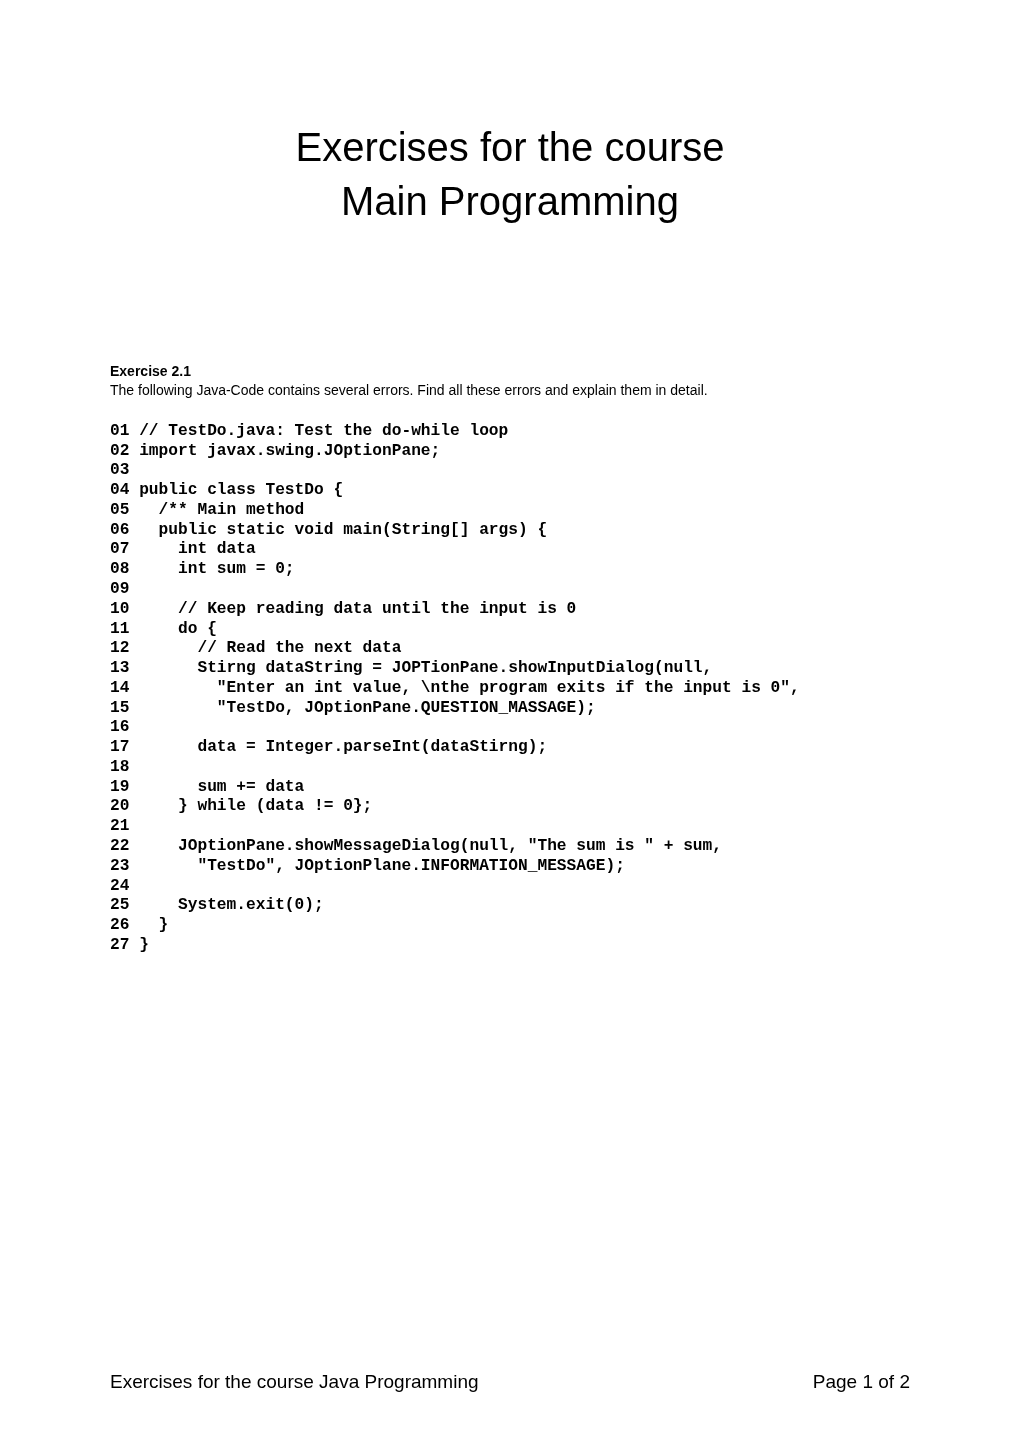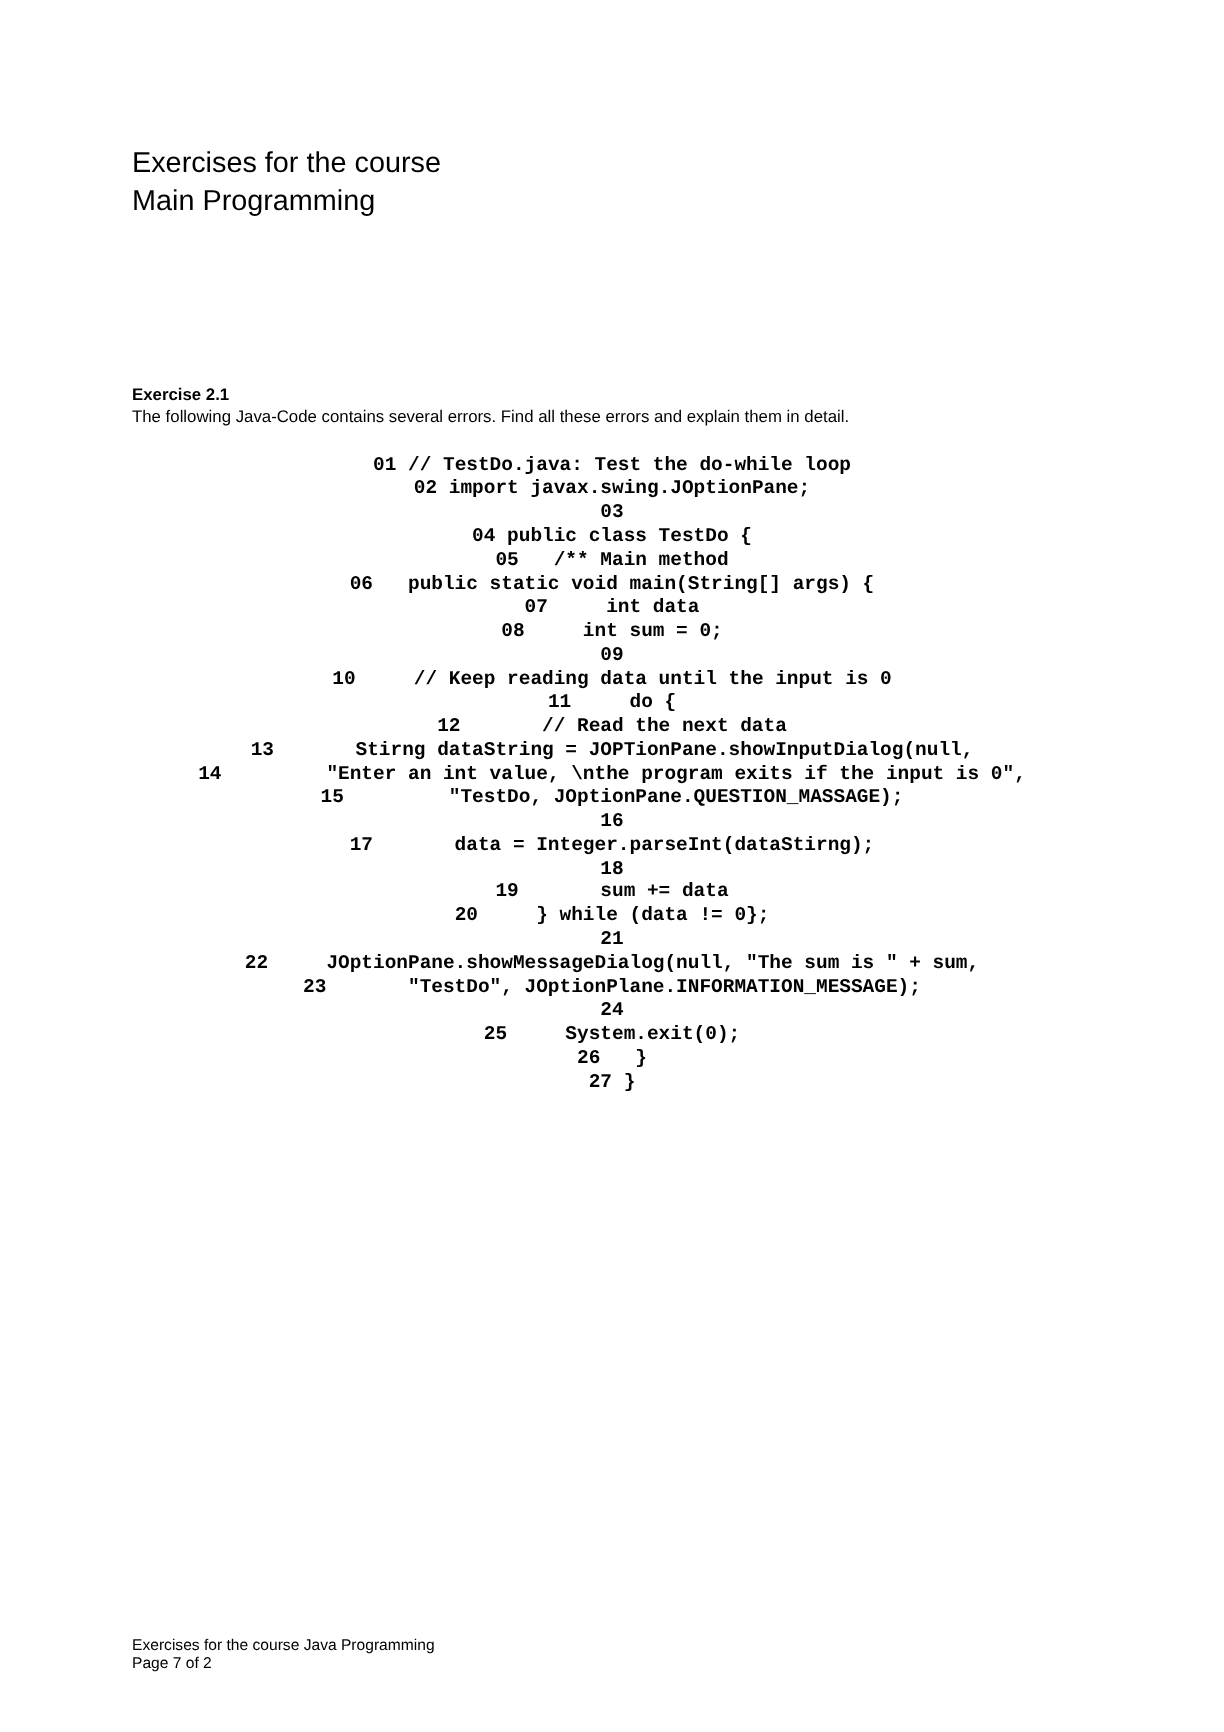--- a/index.html
+++ b/index.html
@@ -10,21 +10,22 @@
 }
 body {
   font-family: Arial, Helvetica, sans-serif;
   color: #000000;
   padding: 120px 110px 60px 110px;
   box-sizing: border-box;
   position: relative;
   height: 1443px;
 }
 .title-block {
-  font-size: 24px;
+  text-align: center;
+  font-size: 40px;
   line-height: 1.35;
 }
 .title-block .bold {
   font-weight: bold;
 }
 .ex-heading {
   font-weight: bold;
   font-size: 14px;
   margin-top: 135px;
 }
@@ -34,31 +35,29 @@
   line-height: 1.35;
   margin-top: 2px;
 }
 pre.code {
   font-family: "Courier New", Courier, monospace;
   font-size: 16.2px;
   font-weight: bold;
   white-space: pre;
   line-height: 1.22;
   margin-top: 22px;
-  text-align: center;
 }
 .footer {
   position: absolute;
   bottom: 50px;
   left: 110px;
   right: 110px;
-  font-size: 13px;
+  font-size: 19px;
   display: flex;
   justify-content: space-between;
-  flex-direction: column;
 }
 </style>
 </head>
 <body>
 
 <div class="title-block">
   <div>Exercises for the course</div>
   <div>Main Programming</div>
 </div>
 
@@ -88,14 +87,14 @@
 21
 22     JOptionPane.showMessageDialog(null, "The sum is " + sum,
 23       "TestDo", JOptionPlane.INFORMATION_MESSAGE);
 24
 25     System.exit(0);
 26   }
 27 }</pre>
 
 <div class="footer">
   <span>Exercises for the course Java Programming</span>
-  <span>Page 7 of 2</span>
+  <span>Page 1 of 2</span>
 </div>
 
 </body></html>

